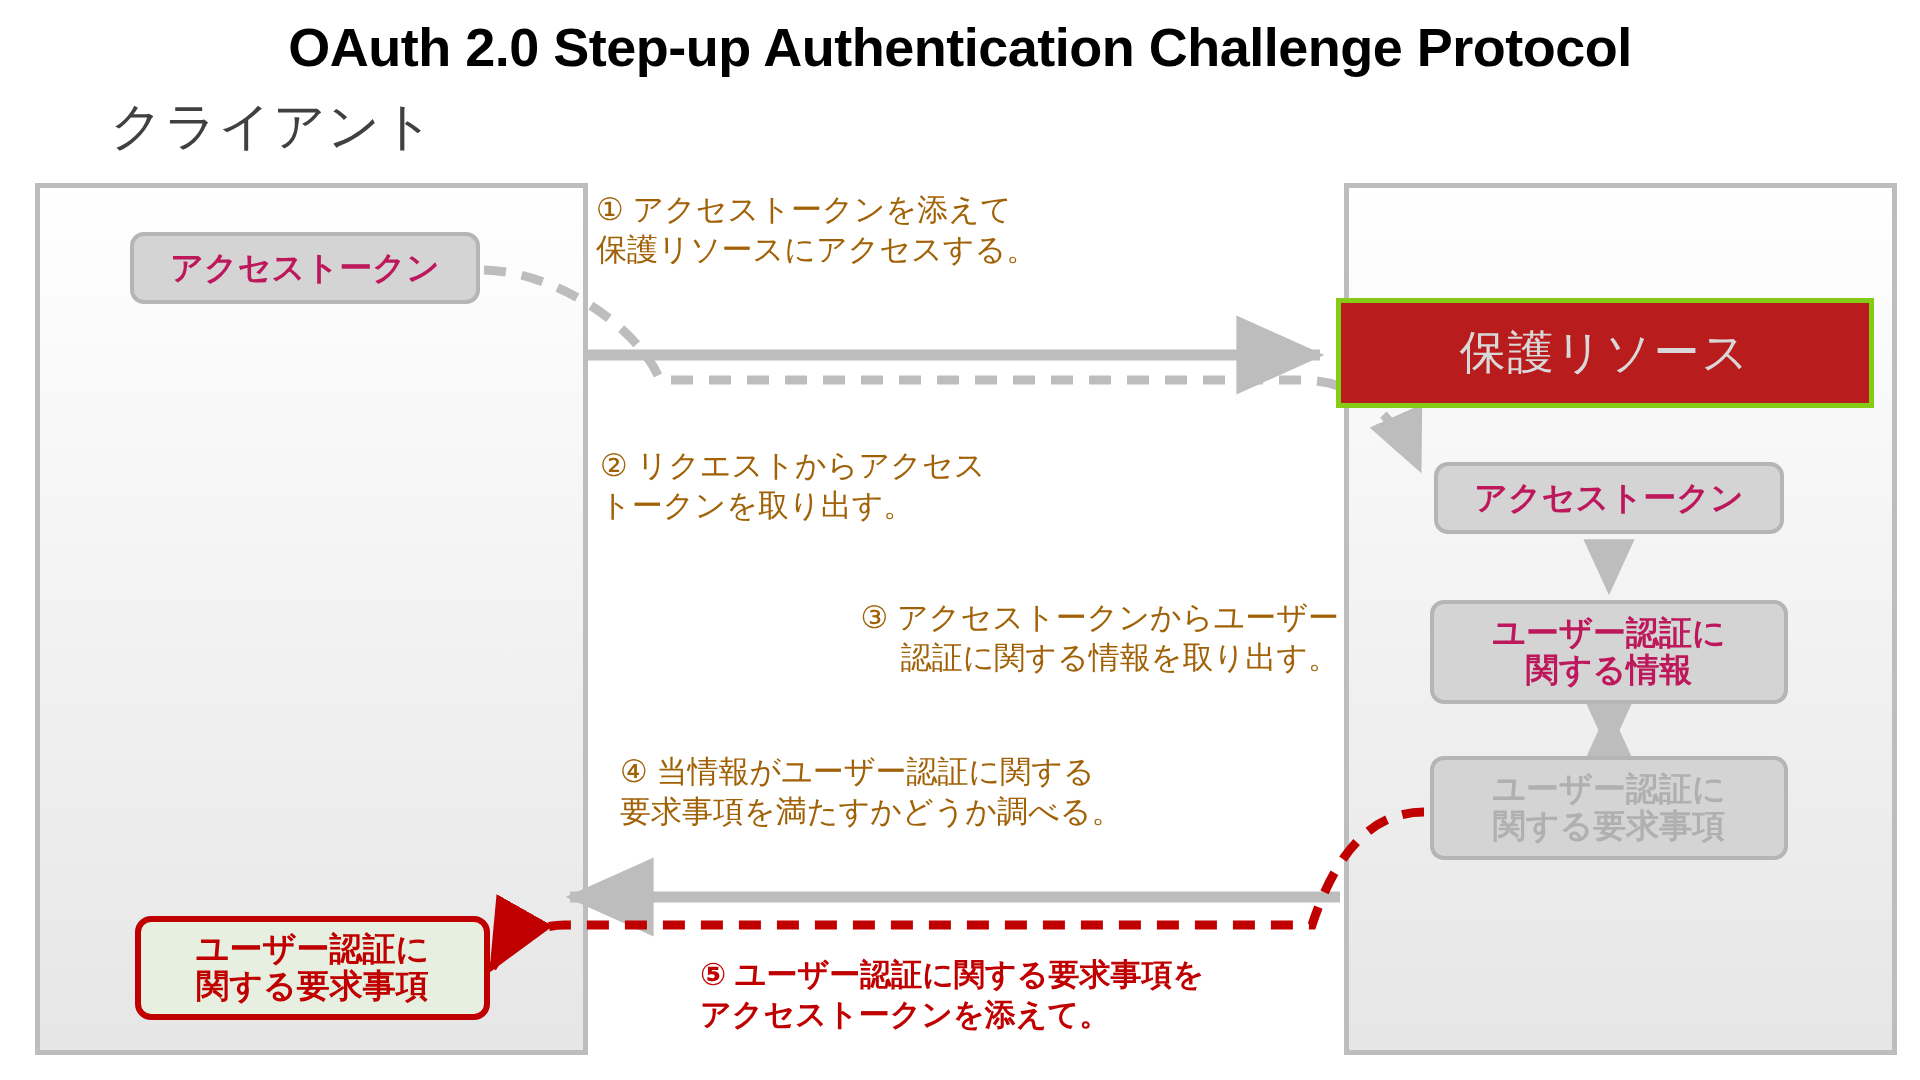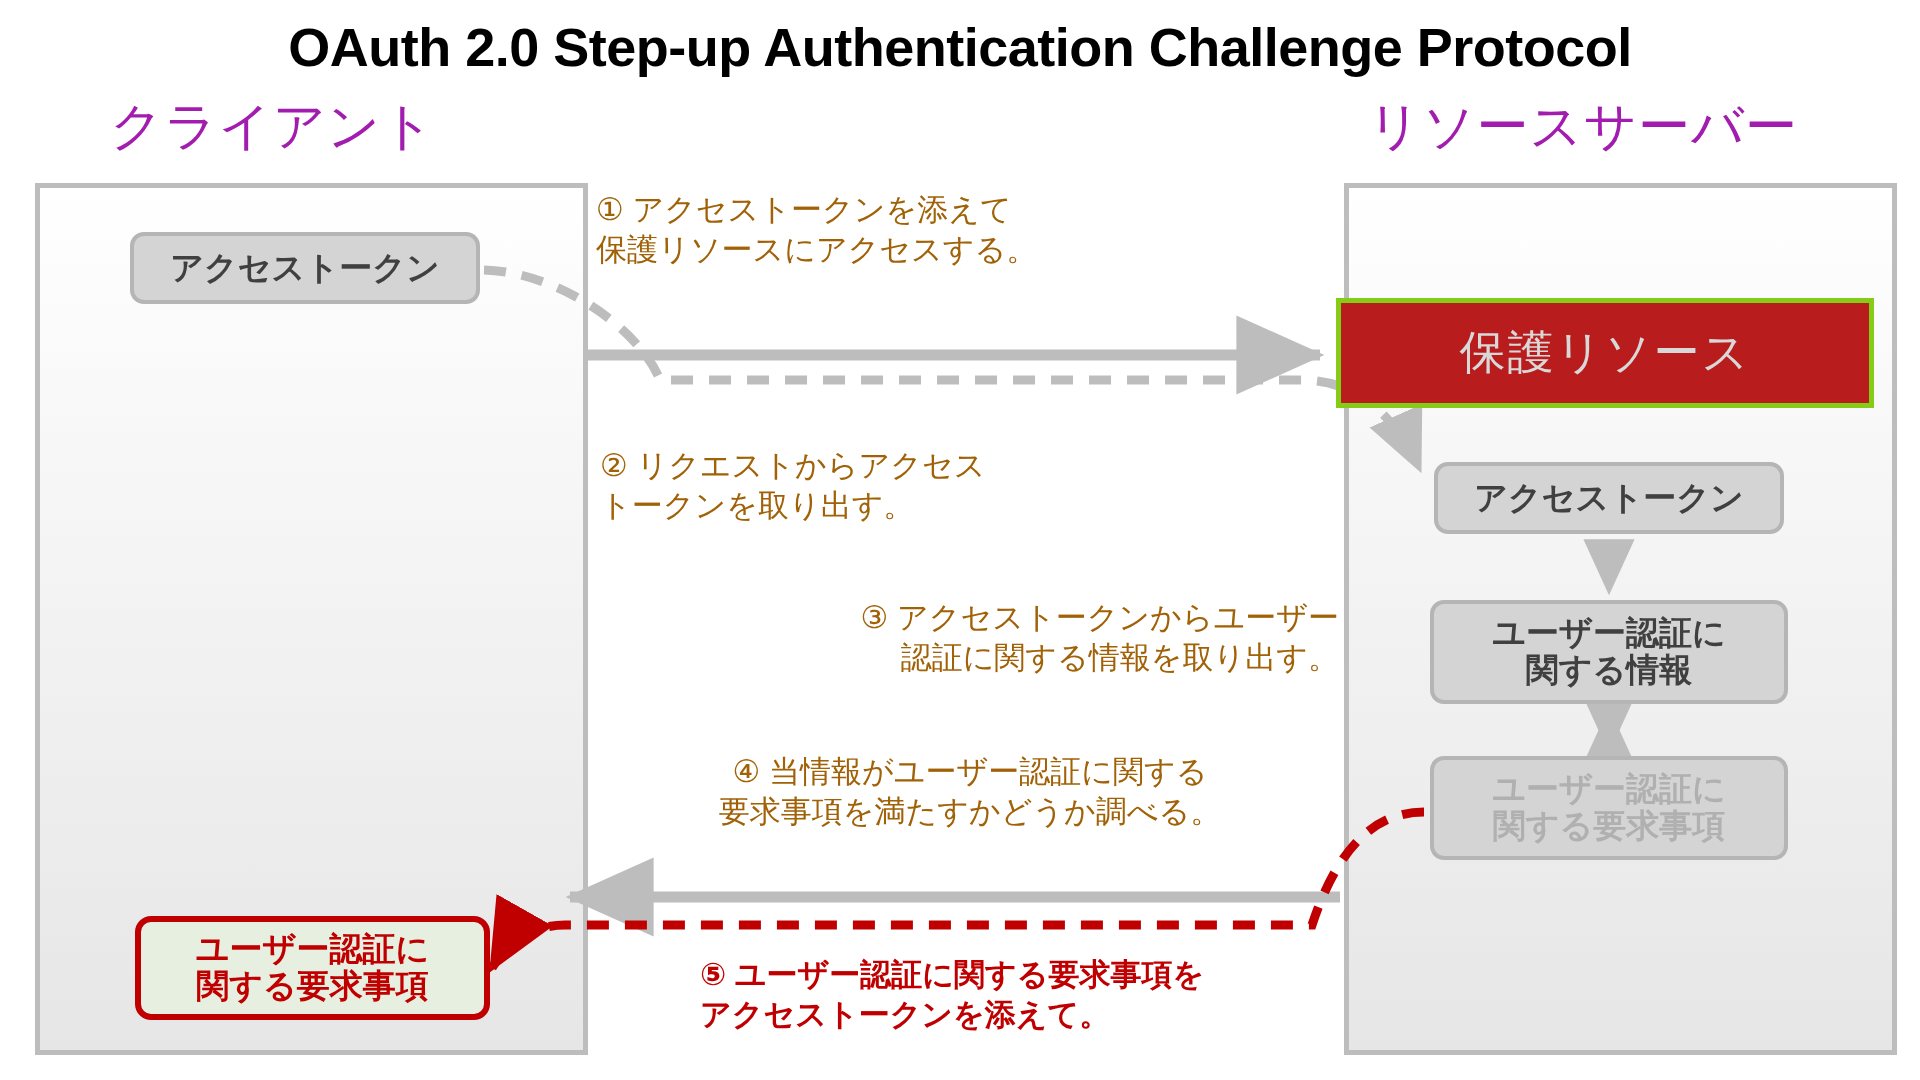--- a/index.html
+++ b/index.html
@@ -34,21 +34,21 @@
     font-weight: bold;
     color: #000000;
     letter-spacing: -0.5px;
     white-space: nowrap;
   }
 
   
   .actor-label {
     position: absolute;
     font-size: 52px;
-    color: #a21caf;
+    color: #404040;
     font-weight: normal;
     white-space: nowrap;
     letter-spacing: 1px;
   }
   .actor-label.client  { left: 110px;  top: 92px; }
   .actor-label.server  { left: 1368px; top: 92px; }
 
   
   .actor-box {
     position: absolute;
@@ -66,21 +66,21 @@
     border: 4px solid #b5b5b5;
     background: #d4d4d4;
     border-radius: 14px;
     display: flex;
     align-items: center;
     justify-content: center;
     text-align: center;
     font-size: 33px;
     font-weight: bold;
     line-height: 1.12;
-    color: #404040;
+    color: #be185d;
     white-space: pre-line;
   }
   .chip.muted { color: #b0b0b0; }
 
   .chip.client-token   { left: 130px;  top: 232px;  width: 350px; height: 72px; }
   .chip.server-token   { left: 1434px; top: 462px;  width: 350px; height: 72px; }
   .chip.auth-info      { left: 1430px; top: 600px;  width: 358px; height: 104px; }
   .chip.auth-req       { left: 1430px; top: 756px;  width: 358px; height: 104px; }
 
   
@@ -131,42 +131,41 @@
     color: #a16207;
     white-space: pre-line;
   }
   .step.red {
     color: #c00000;
     font-weight: bold;
   }
   .step.s1 { left: 596px; top: 190px; text-align: left;  width: 560px; }
   .step.s2 { left: 600px; top: 446px; text-align: left; width: 740px; }
   .step.s3 { left: 599px; top: 598px; text-align: right; width: 740px; }
-  .step.s4 { left: 600px; top: 752px; text-align: center; width: 740px; }
+  .step.s4 { left: 620px; top: 752px; text-align: left; width: 740px; }
   .step.s5 { left: 700px; top: 955px; text-align: left;  width: 620px; }
 
   
   #wires {
     position: absolute;
     left: 0; top: 0;
     width: 1920px;
     height: 1080px;
     pointer-events: none;
   }
 </style>
 </head>
 <body>
 
 <div id="stage">
 
   <div class="title">OAuth 2.0 Step-up Authentication Challenge Protocol</div>
 
   <div class="actor-label client">クライアント</div>
 
-  <div class="actor-label server">リソースサーバー</div>
 
   <div class="actor-box client"></div>
 
   <div class="actor-box server"></div>
 
   <svg id="wires" viewBox="0 0 1920 1080">
     <defs>
       <marker id="grey-arrow" markerWidth="10" markerHeight="10" refX="7.6" refY="4" orient="auto" markerUnits="strokeWidth">
         <path d="M0,0.4 L8,4 L0,7.6 Z" fill="#bdbdbd"></path>
       </marker>

